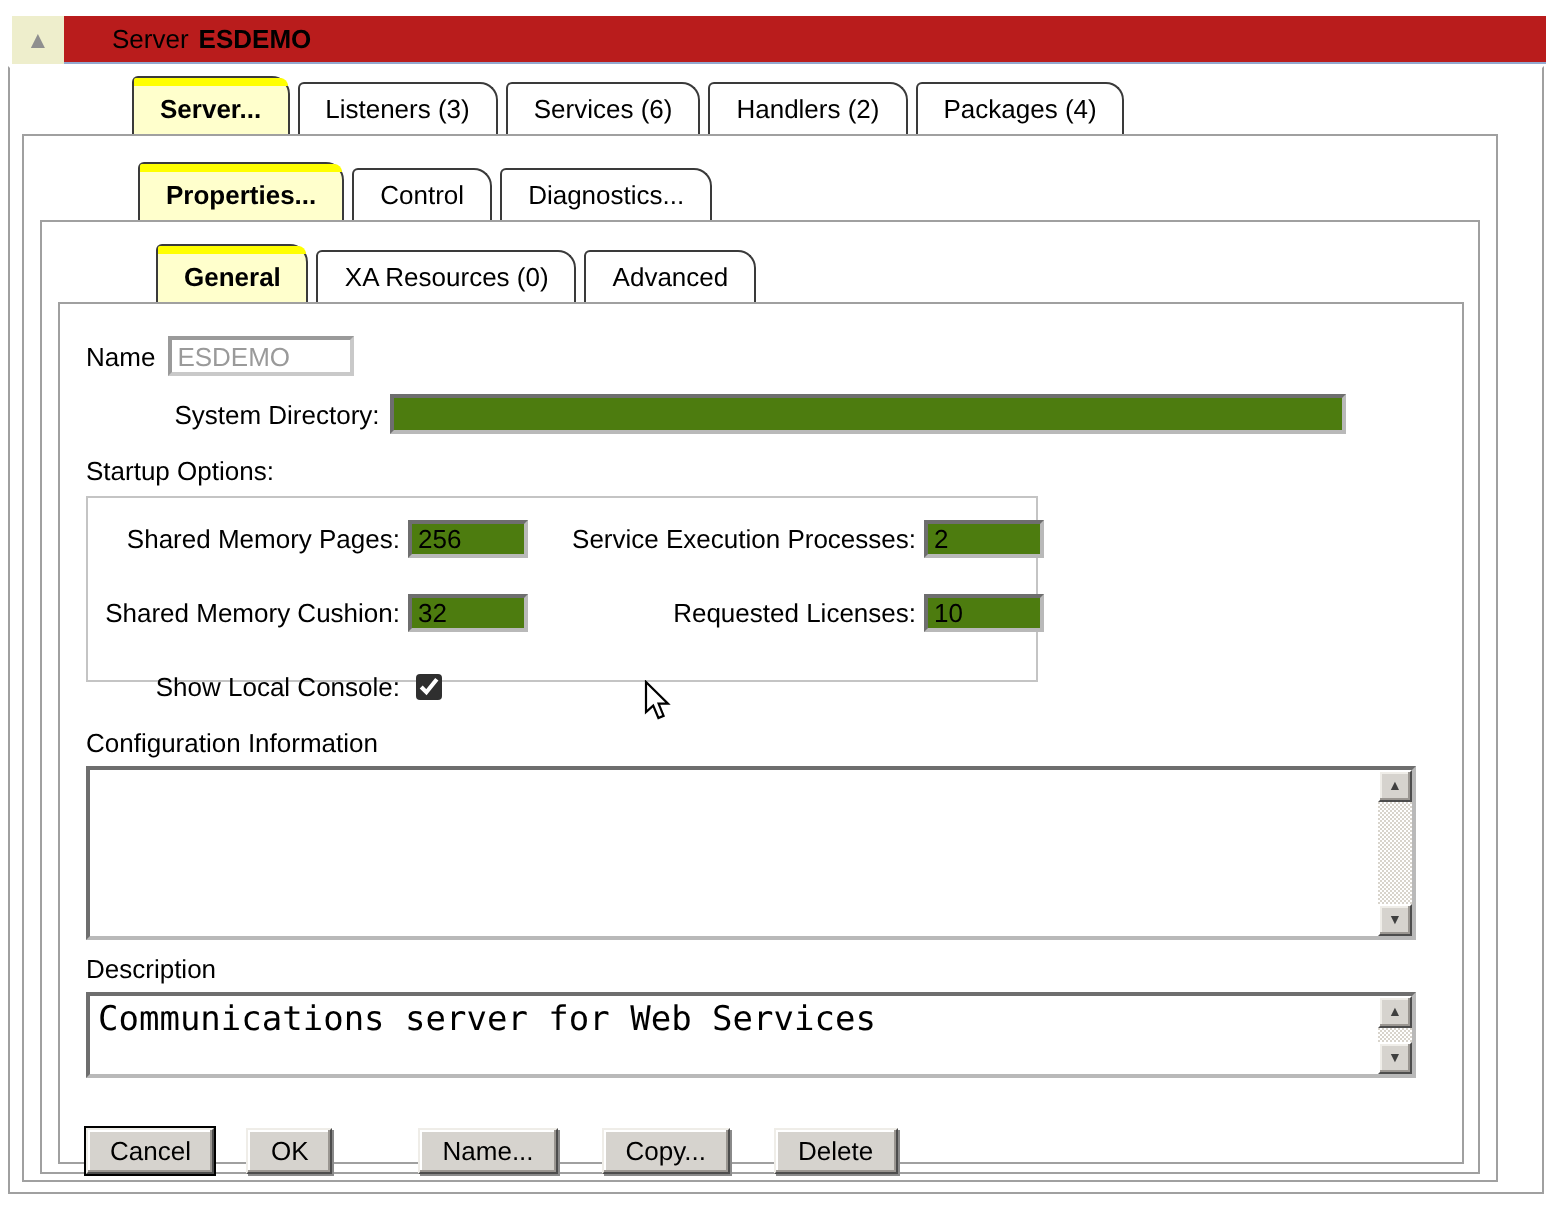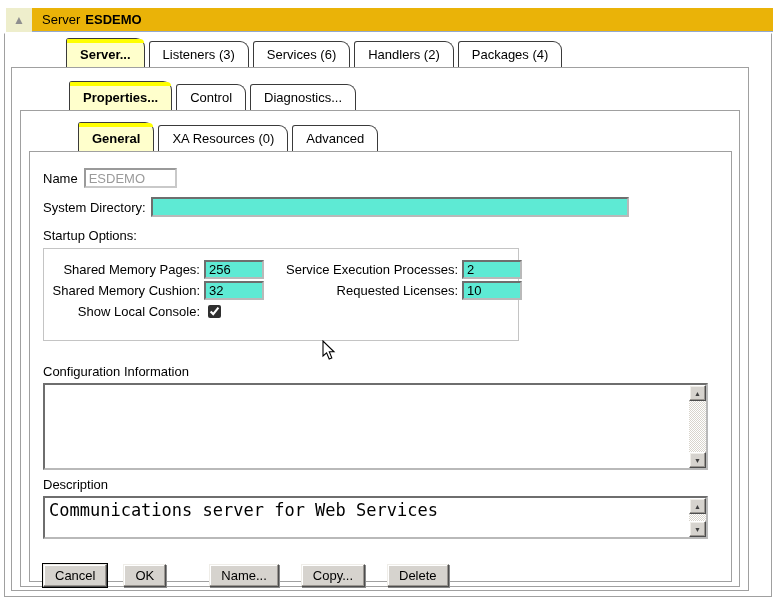--- a/index.html
+++ b/index.html
@@ -3,21 +3,21 @@
 <meta charset="utf-8">
 <style>
   * { box-sizing: border-box; margin: 0; padding: 0; }
   html,body { width: 781px; height: 608px; background:#fff; overflow:hidden; }
   body { font-family:"Liberation Sans", sans-serif; font-size:13px; color:#000; position:relative; }
 
   
   .header { position:absolute; left:6px; top:8px; right:8px; height:24px; display:flex; }
   .icon-box { width:26px; height:24px; background:#eeeecc; display:flex; align-items:center; justify-content:center; }
   .warn-tri { color:#8f8f8f; font-size:12px; line-height:1; }
-  .title-bar { flex:1; background:#eab308; border-bottom:1px solid #93a9cf; display:flex; align-items:center; padding-left:10px; }
+  .title-bar { flex:1; background:#b91c1c; border-bottom:1px solid #93a9cf; display:flex; align-items:center; padding-left:24px; }
   .title-bar .t-prefix { margin-right:5px; }
   .title-bar .t-name { font-weight:bold; }
 
   
   .outer-box { position:absolute; left:4px; right:9px; top:33px; height:564px;
                border:1px solid #a0a0a0; border-top:1px solid #fff; }
   .tabrow { display:flex; align-items:flex-end; position:relative; z-index:2;padding-left:48px; }
   .tabrow-1 { margin-left:13px; padding-top:4px; }
   .tabrow-2 { margin-left:9px;  padding-top:13px; }
   .tabrow-3 { margin-left:9px;  padding-top:11px; }
@@ -31,34 +31,34 @@
 
   .panel { border:1px solid #a0a0a0; background:#fff; position:relative; z-index:1; }
   .server-panel     { margin:0 22px 0 6px; height:524px; }
   .properties-panel { margin:0 8px 0 8px;  height:477px; }
   .general-panel    { margin:0 7px 0 8px;  height:431px; padding:14px 14px 0 13px; }
 
   
   .row { display:flex; align-items:center; }
   label { white-space:nowrap; }
 
-  .tx { border:2px solid; border-color:#6e6e6e #b9b9b9 #b9b9b9 #6e6e6e; background:#5eead4;
+  .tx { border:2px solid; border-color:#6e6e6e #b9b9b9 #b9b9b9 #6e6e6e; background:#4d7c0f;
         font-family:"Liberation Sans",sans-serif; font-size:13px; padding:1px 3px; height:20px; }
   .tx:disabled { color:#9a9a9a; border-color:#9a9a9a #c9c9c9 #c9c9c9 #9a9a9a; background:#fff; }
 
   .name-row  { margin-top:2px; gap:6px; }
   .name-row .tx { width:93px; }
-  .sysdir-row { margin-top:9px; gap:5px; }
+  .sysdir-row { margin-top:9px; gap:5px;justify-content:center; }
   .sysdir-row .tx { width:478px; }
   .startup-label { display:block; margin-top:11px; }
 
   .startup-box { margin-top:5px; width:476px; height:93px; border:1px solid #c4c4c4;
                  padding:10px 4px 0 0;
                  display:grid; grid-template-columns:160px 64px 194px 64px;
-                 grid-auto-rows:21px; row-gap:0; align-items:center; }
+                 grid-auto-rows:21px; row-gap:16px; align-items:center; }
   .startup-box label { text-align:right; padding-right:4px; }
   .startup-box .tx { width:60px; height:19px; }
   .chk { width:13px; height:13px; margin-left:4px; accent-color:#2f2f2f; }
 
   .section-label { display:block; }
   .cfg-label  { margin-top:23px; }
   .desc-label { margin-top:7px; }
 
   .scrollbox { position:relative; margin-top:4px; width:665px; background:#fff;
                border:2px solid; border-color:#6e6e6e #b9b9b9 #b9b9b9 #6e6e6e; }

